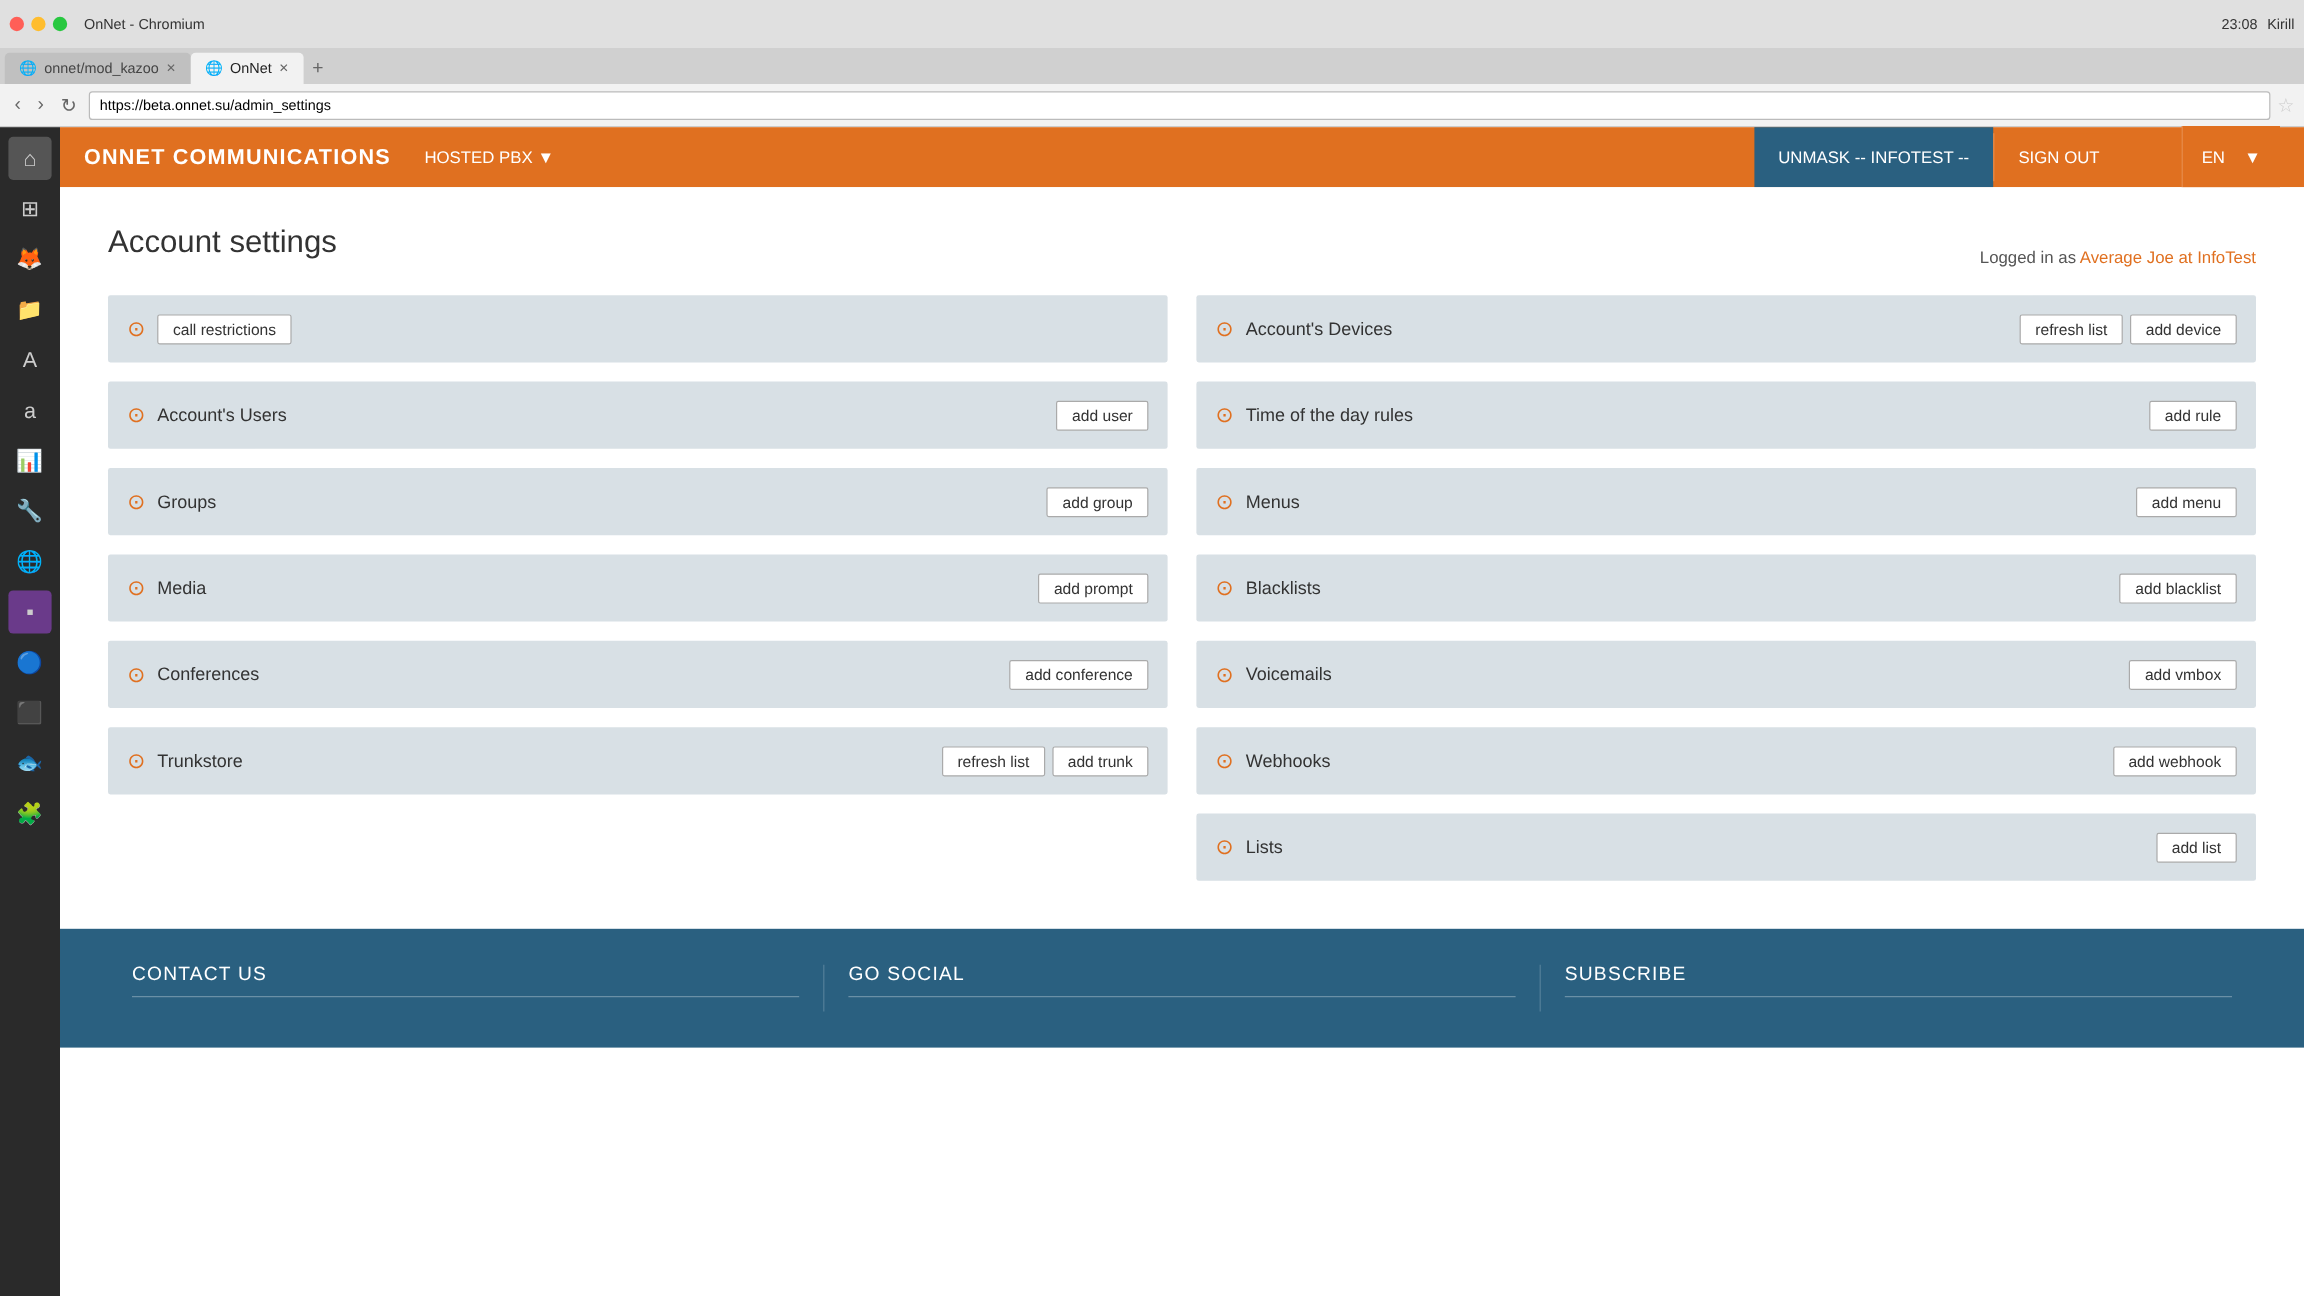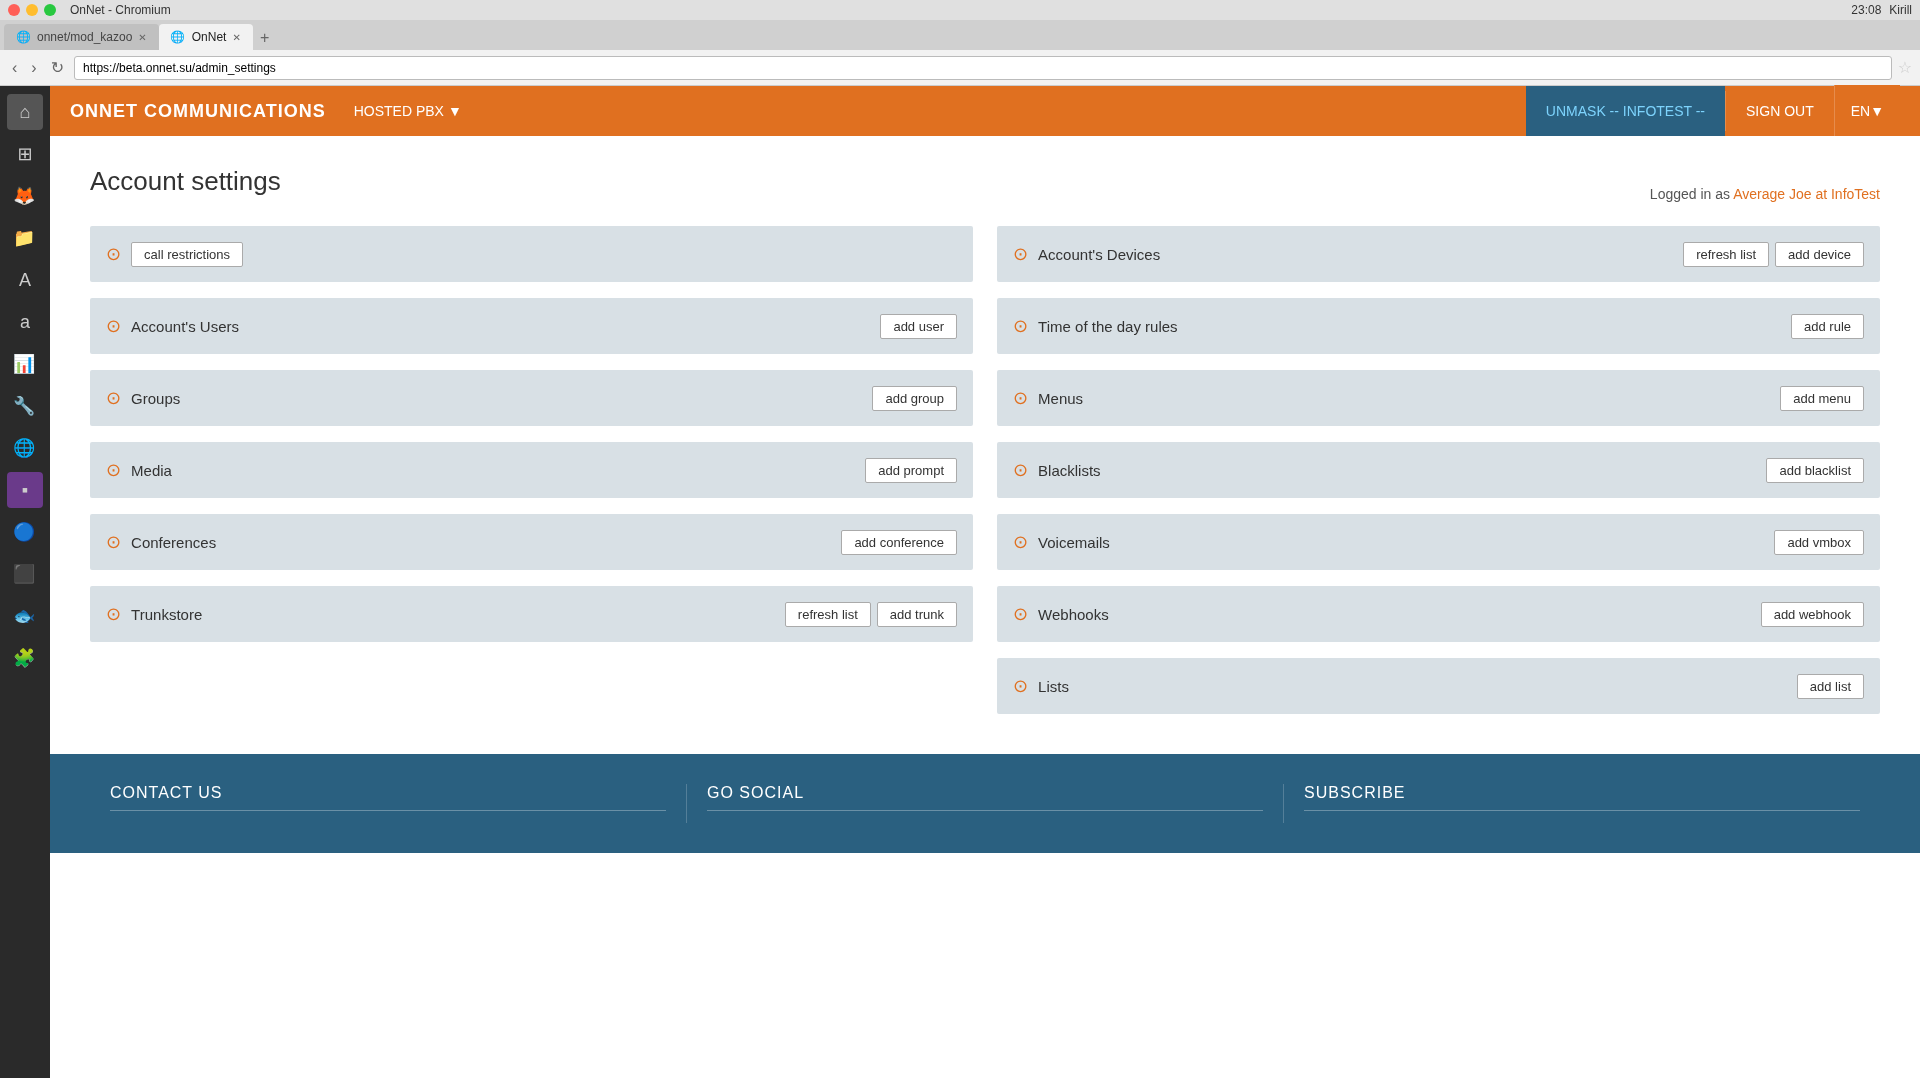--- a/index.html
+++ b/index.html
@@ -1,20 +1,20 @@
 <!DOCTYPE html>
 <html><head>
   <meta charset="utf-8">
   <style>
     * { box-sizing: border-box; margin: 0; padding: 0; }
     body { font-family: Arial, sans-serif; background: #fff; font-size: 14px; }
 
     
     .os-bar {
-      height: 20px;
+      height: 40px;
       background: #e0e0e0;
       display: flex;
       align-items: center;
       padding: 0 8px;
       gap: 6px;
     }
     .os-dot { width: 12px; height: 12px; border-radius: 50%; }
     .os-dot.red { background: #ff5f57; }
     .os-dot.yellow { background: #ffbd2e; }
     .os-dot.green { background: #28c840; }
@@ -92,21 +92,21 @@
       gap: 4px;
     }
     .app-nav .nav-right {
       margin-left: auto;
       display: flex;
       align-items: center;
       gap: 0;
     }
     .unmask-btn {
       background: #2a6080;
-      color: #7dd3fc;
+      color: #ffffff;
       padding: 0 20px;
       height: 50px;
       display: flex;
       align-items: center;
       font-size: 14px;
       cursor: pointer;
     }
     .signout-btn {
       background: #e07020;
       color: #fff;
@@ -120,22 +120,23 @@
     }
     .lang-btn {
       background: #e07020;
       color: #fff;
       padding: 0 16px;
       height: 52px;
       display: flex;
       align-items: center;
       font-size: 14px;
       cursor: pointer;
-      gap: 0;
+      gap: 16px;
       border-left: 1px solid rgba(255,255,255,0.2);
+      margin-left: 48px;
     }
 
     
     .main-content {
       padding: 24px 40px 40px 40px;
       background: #fff;
     }
     .page-header {
       display: flex;
       align-items: center;

